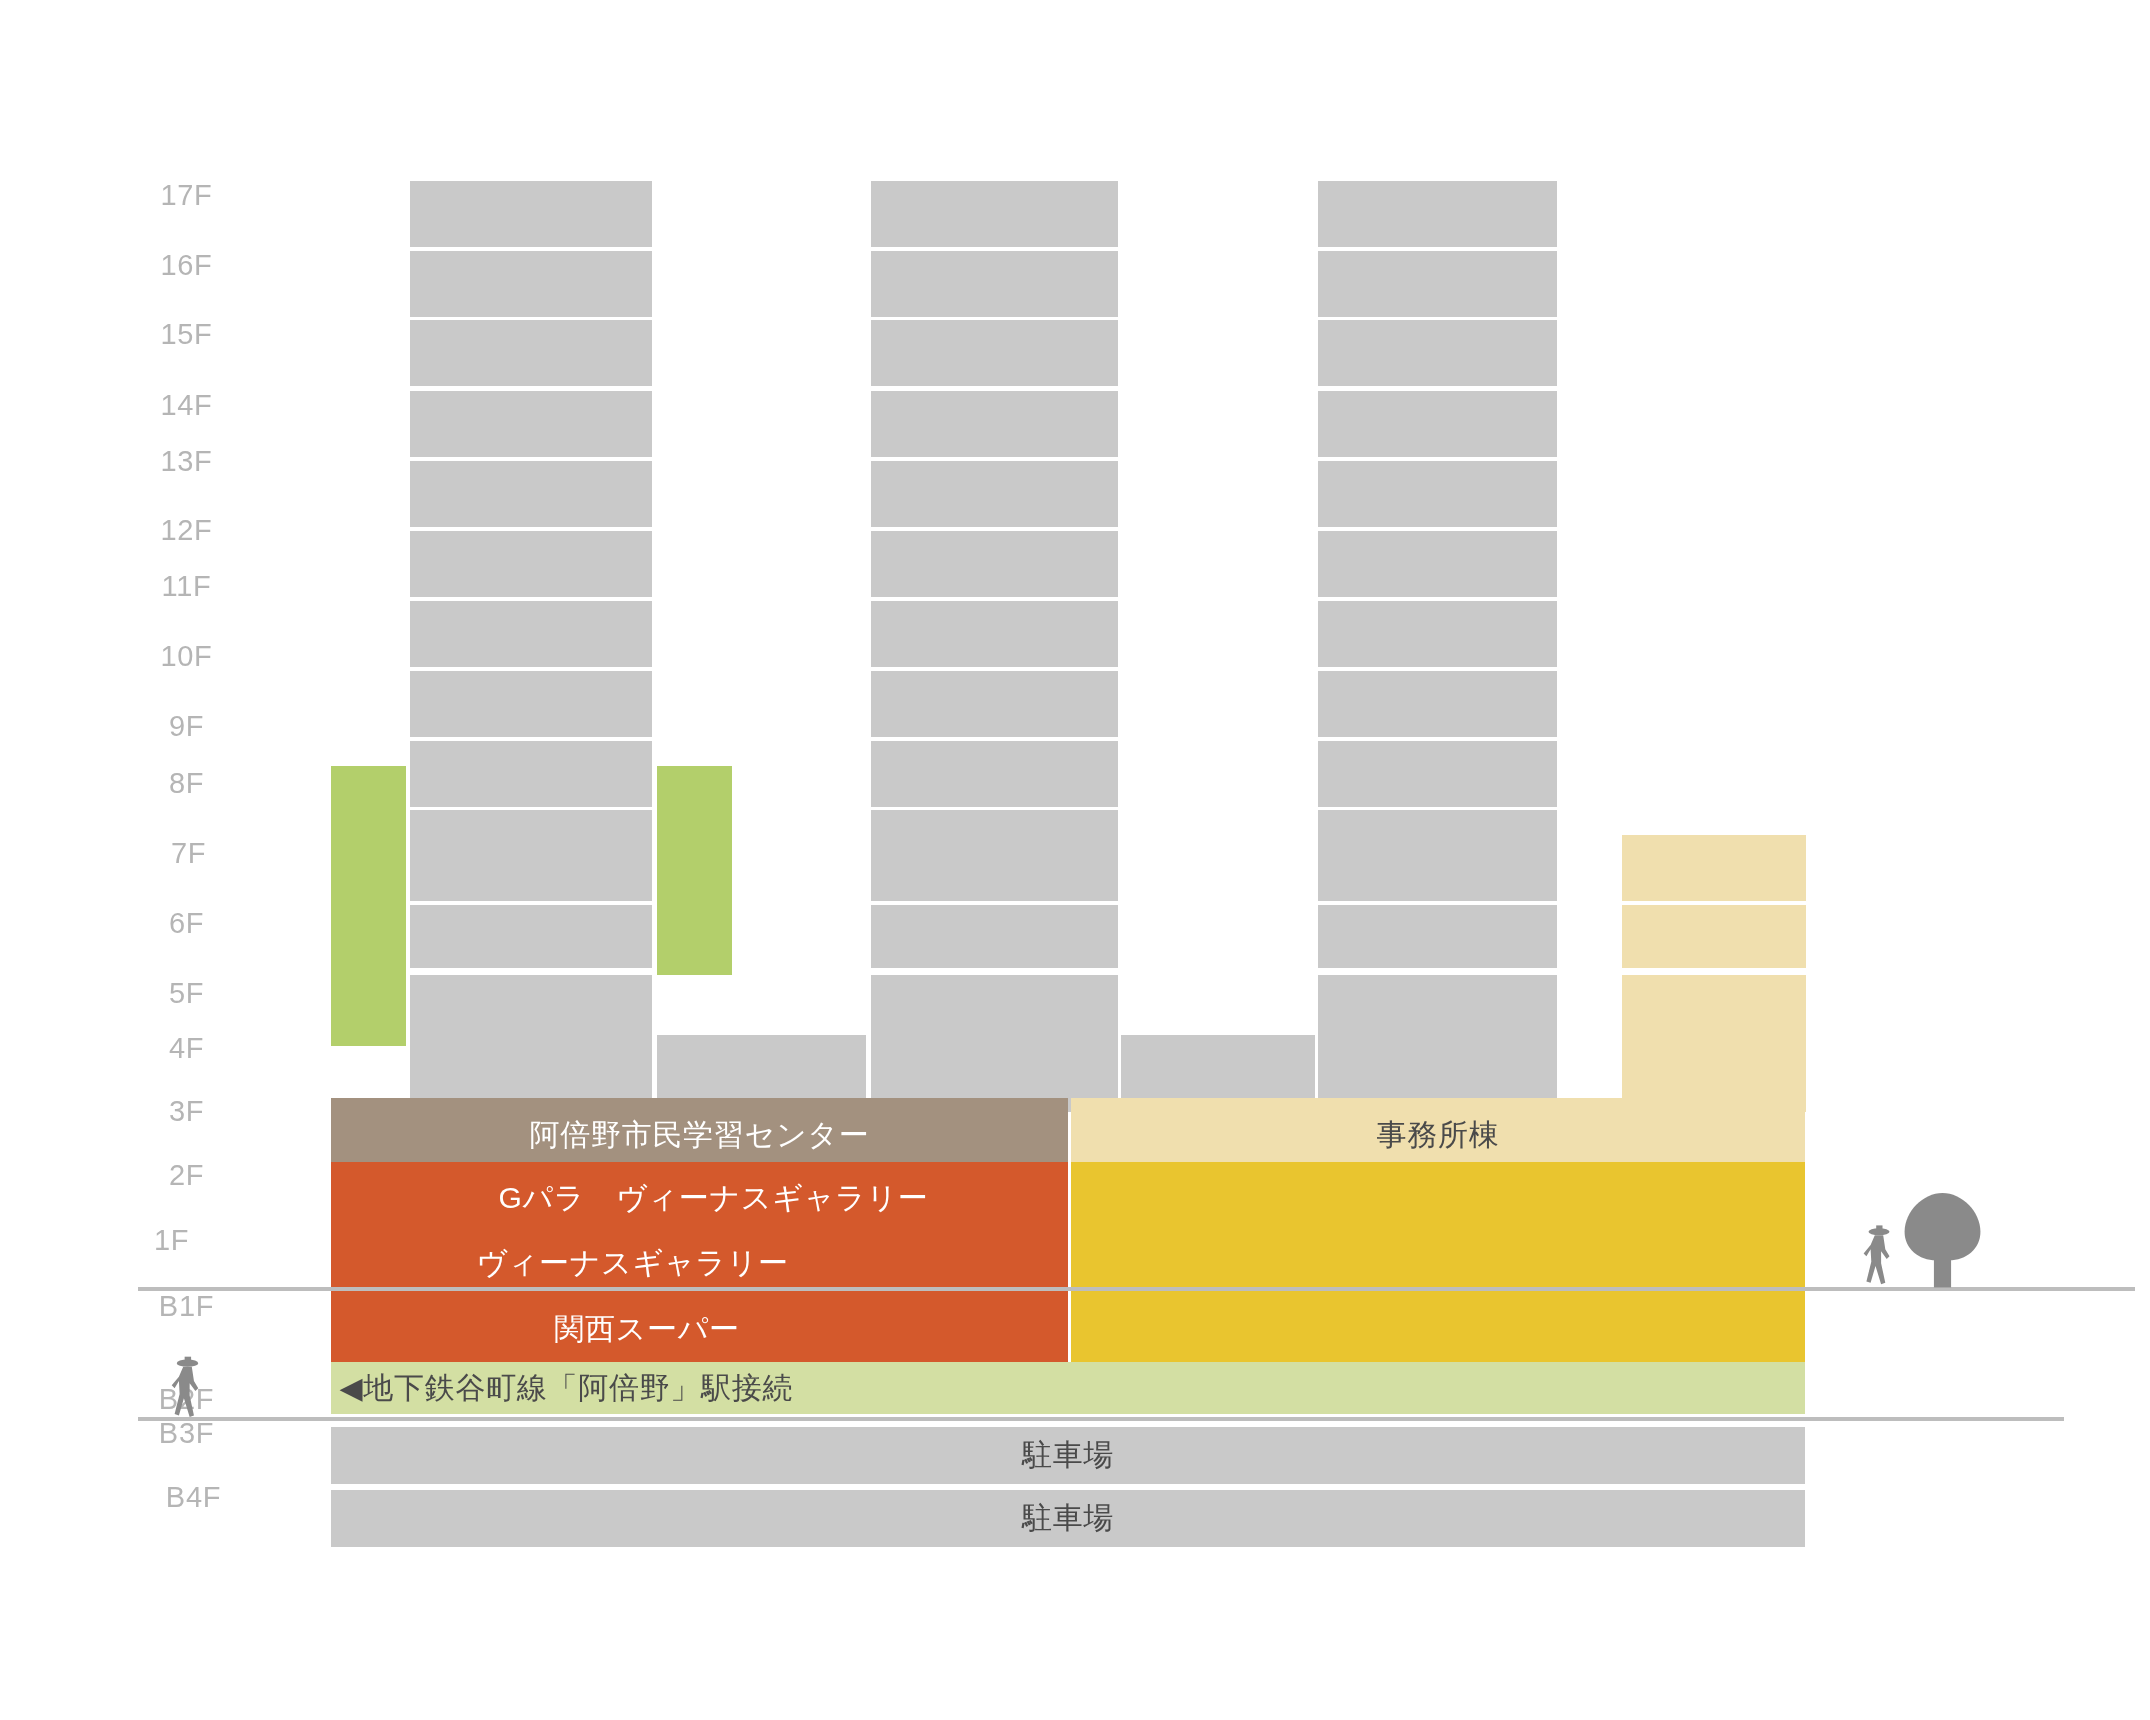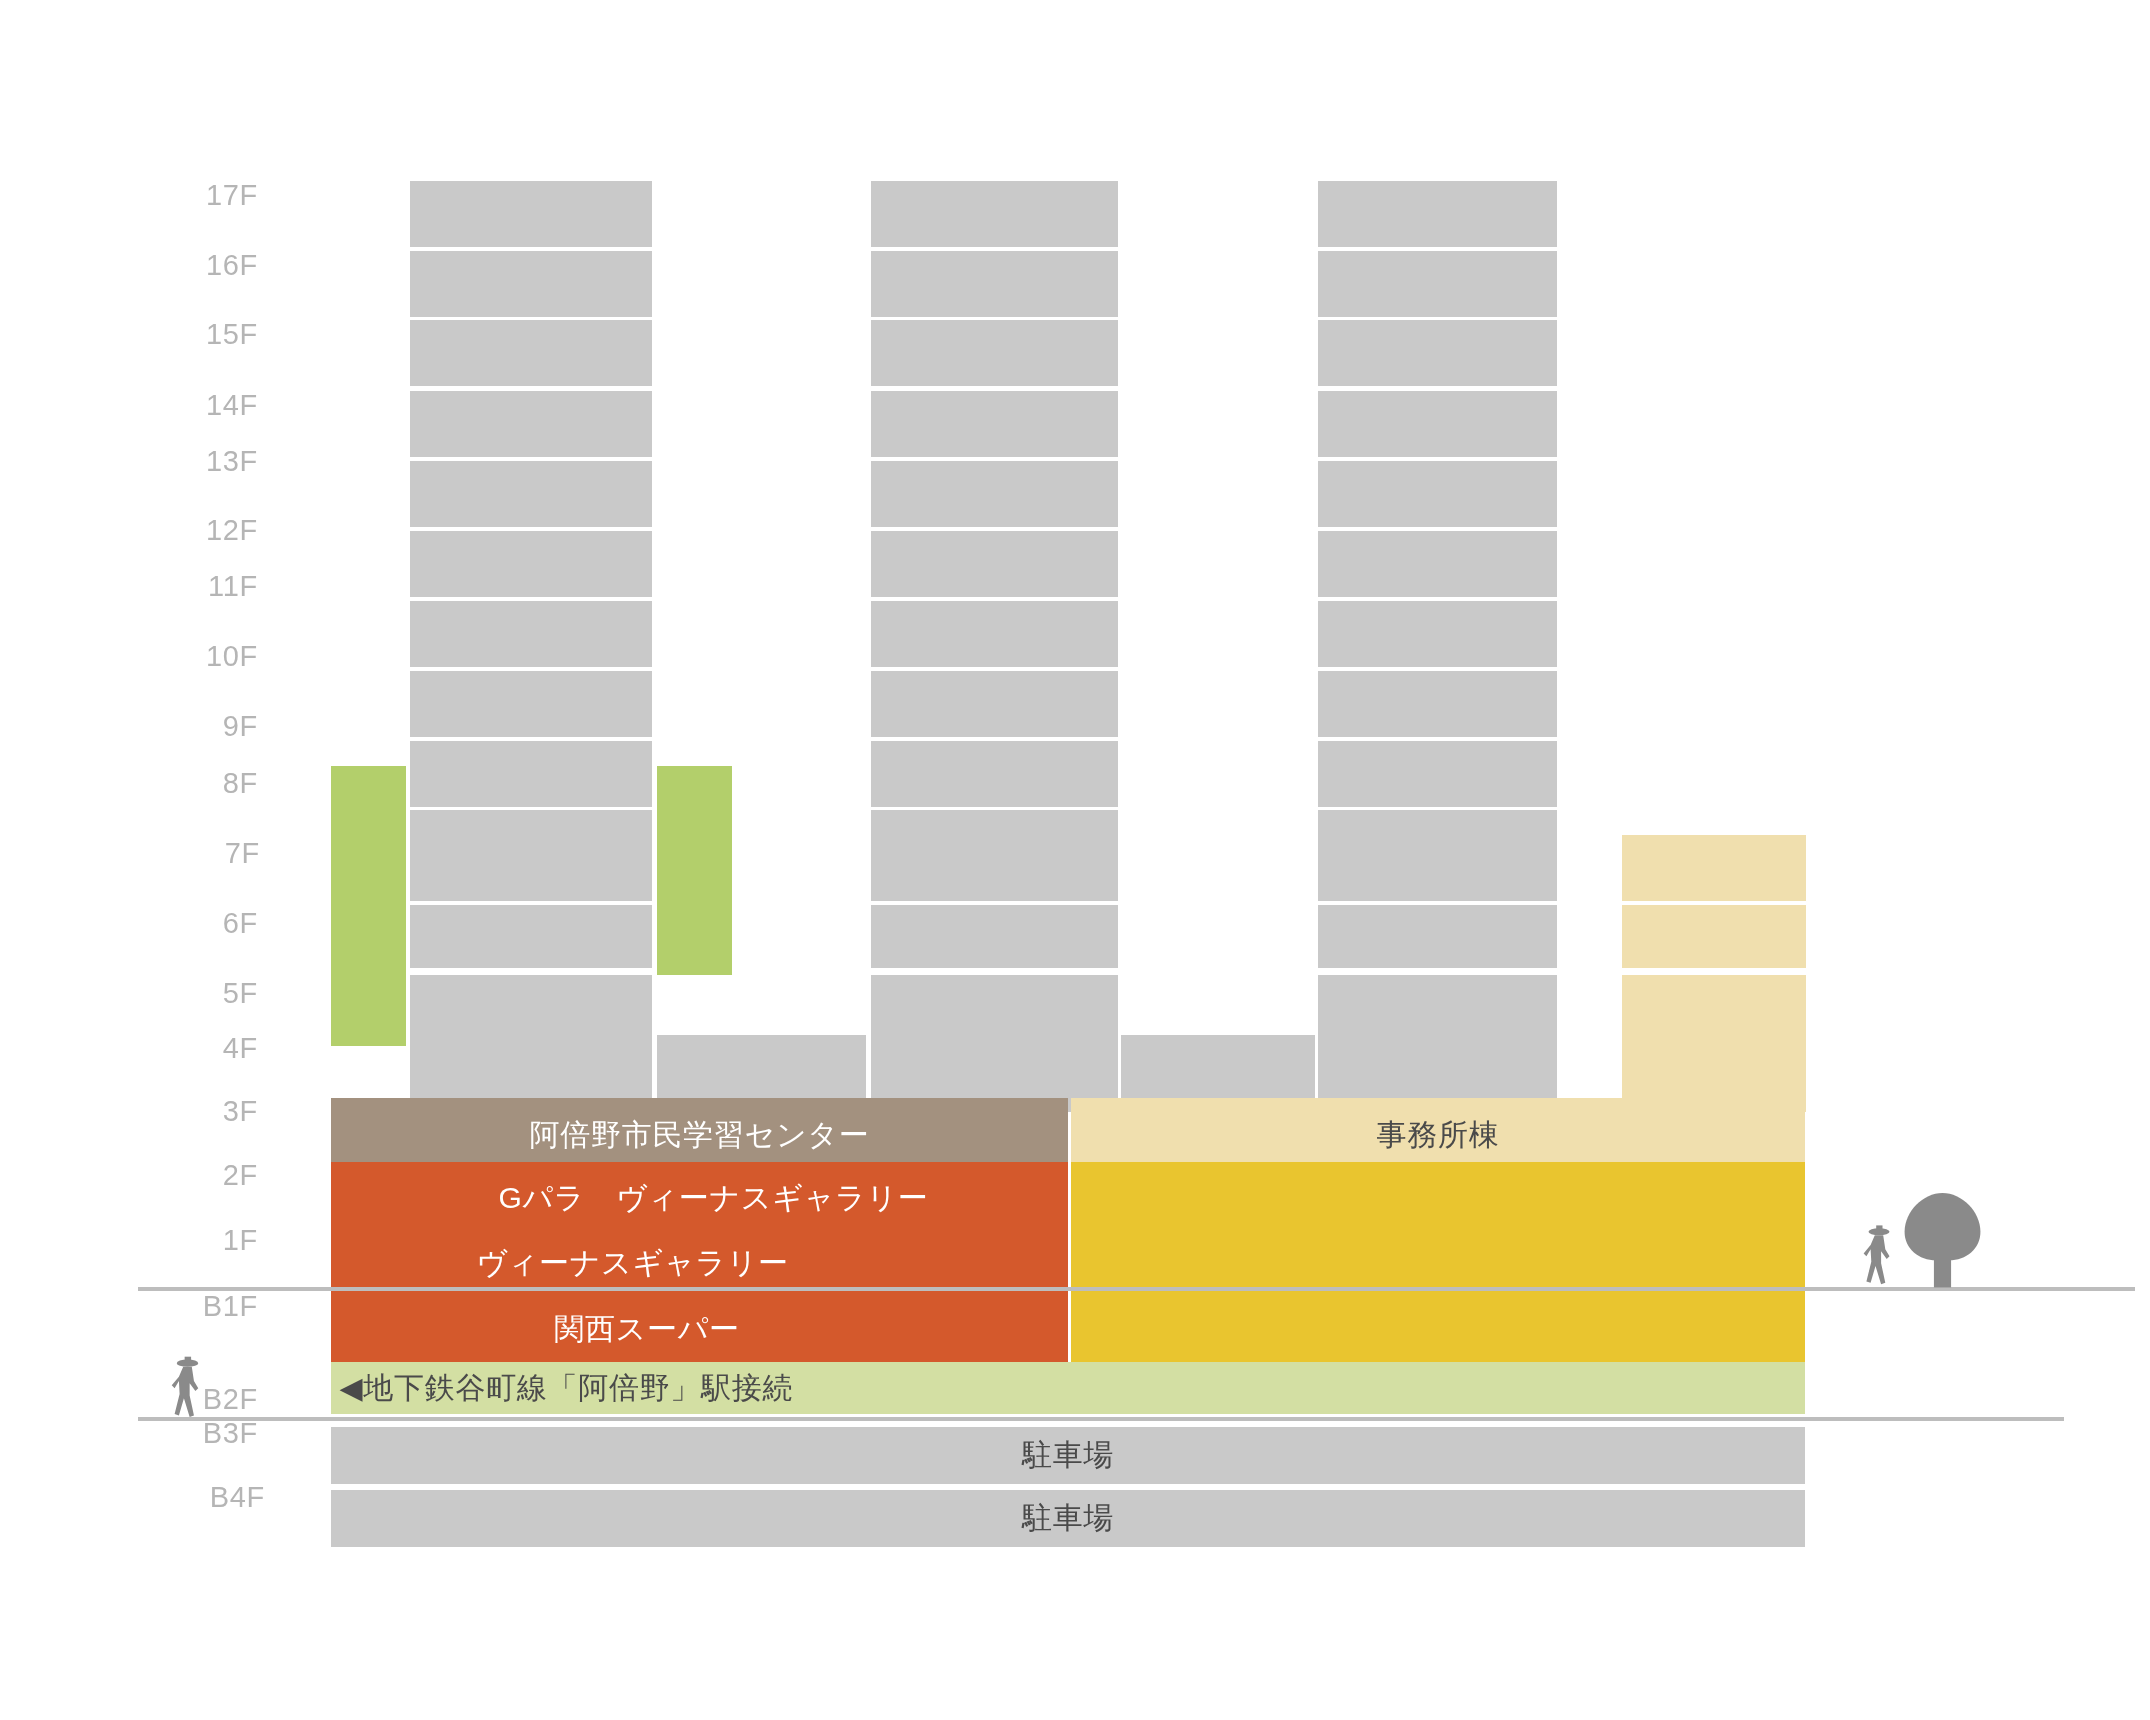--- a/index.html
+++ b/index.html
@@ -17,21 +17,21 @@
   #stage {
     position: absolute;
     left: 0; top: 0;
     width: 2151px;
     height: 1721px;
   }
   
   .floor-label {
     position: absolute;
     width: 143px;
-    text-align: right;
+    text-align: center;
     color: #b5b5b5;
     font-size: 29px;
     letter-spacing: 0.7px;
     font-weight: 400;
     line-height: 1;
     font-family: "Liberation Sans", "DejaVu Sans", sans-serif;
   }
   
   .blk {
     position: absolute;
@@ -83,21 +83,21 @@
       <div class="floor-label" style="left: 115px; top: 572px;">11F</div>
       <div class="floor-label" style="left: 115px; top: 642px;">10F</div>
       <div class="floor-label" style="left: 115px; top: 712px;">9F</div>
       <div class="floor-label" style="left: 115px; top: 769px;">8F</div>
       <div class="floor-label" style="left: 117px; top: 839px;">7F</div>
       <div class="floor-label" style="left: 115px; top: 909px;">6F</div>
       <div class="floor-label" style="left: 115px; top: 979px;">5F</div>
       <div class="floor-label" style="left: 115px; top: 1034px;">4F</div>
       <div class="floor-label" style="left: 115px; top: 1097px;">3F</div>
       <div class="floor-label" style="left: 115px; top: 1161px;">2F</div>
-      <div class="floor-label" style="left: 115px; top: 1226px;">1F</div>
+      <div class="floor-label" style="left: 100px; top: 1226px;">1F</div>
       <div class="floor-label" style="left: 115px; top: 1292px;">B1F</div>
       <div class="floor-label" style="left: 115px; top: 1353px; margin-top: 32px;">B2F</div>
       <div class="floor-label" style="left: 115px; top: 1419px;">B3F</div>
       <div class="floor-label" style="left: 122px; top: 1483px;">B4F</div>
     </div>
 
   <div id="blocks">
       <div class="blk blk-gray" style="left: 410px; top: 181px; width: 242px; height: 66px;"></div>
       <div class="blk blk-gray" style="left: 871px; top: 181px; width: 247px; height: 66px;"></div>
       <div class="blk blk-gray" style="left: 1318px; top: 181px; width: 239px; height: 66px;"></div>

